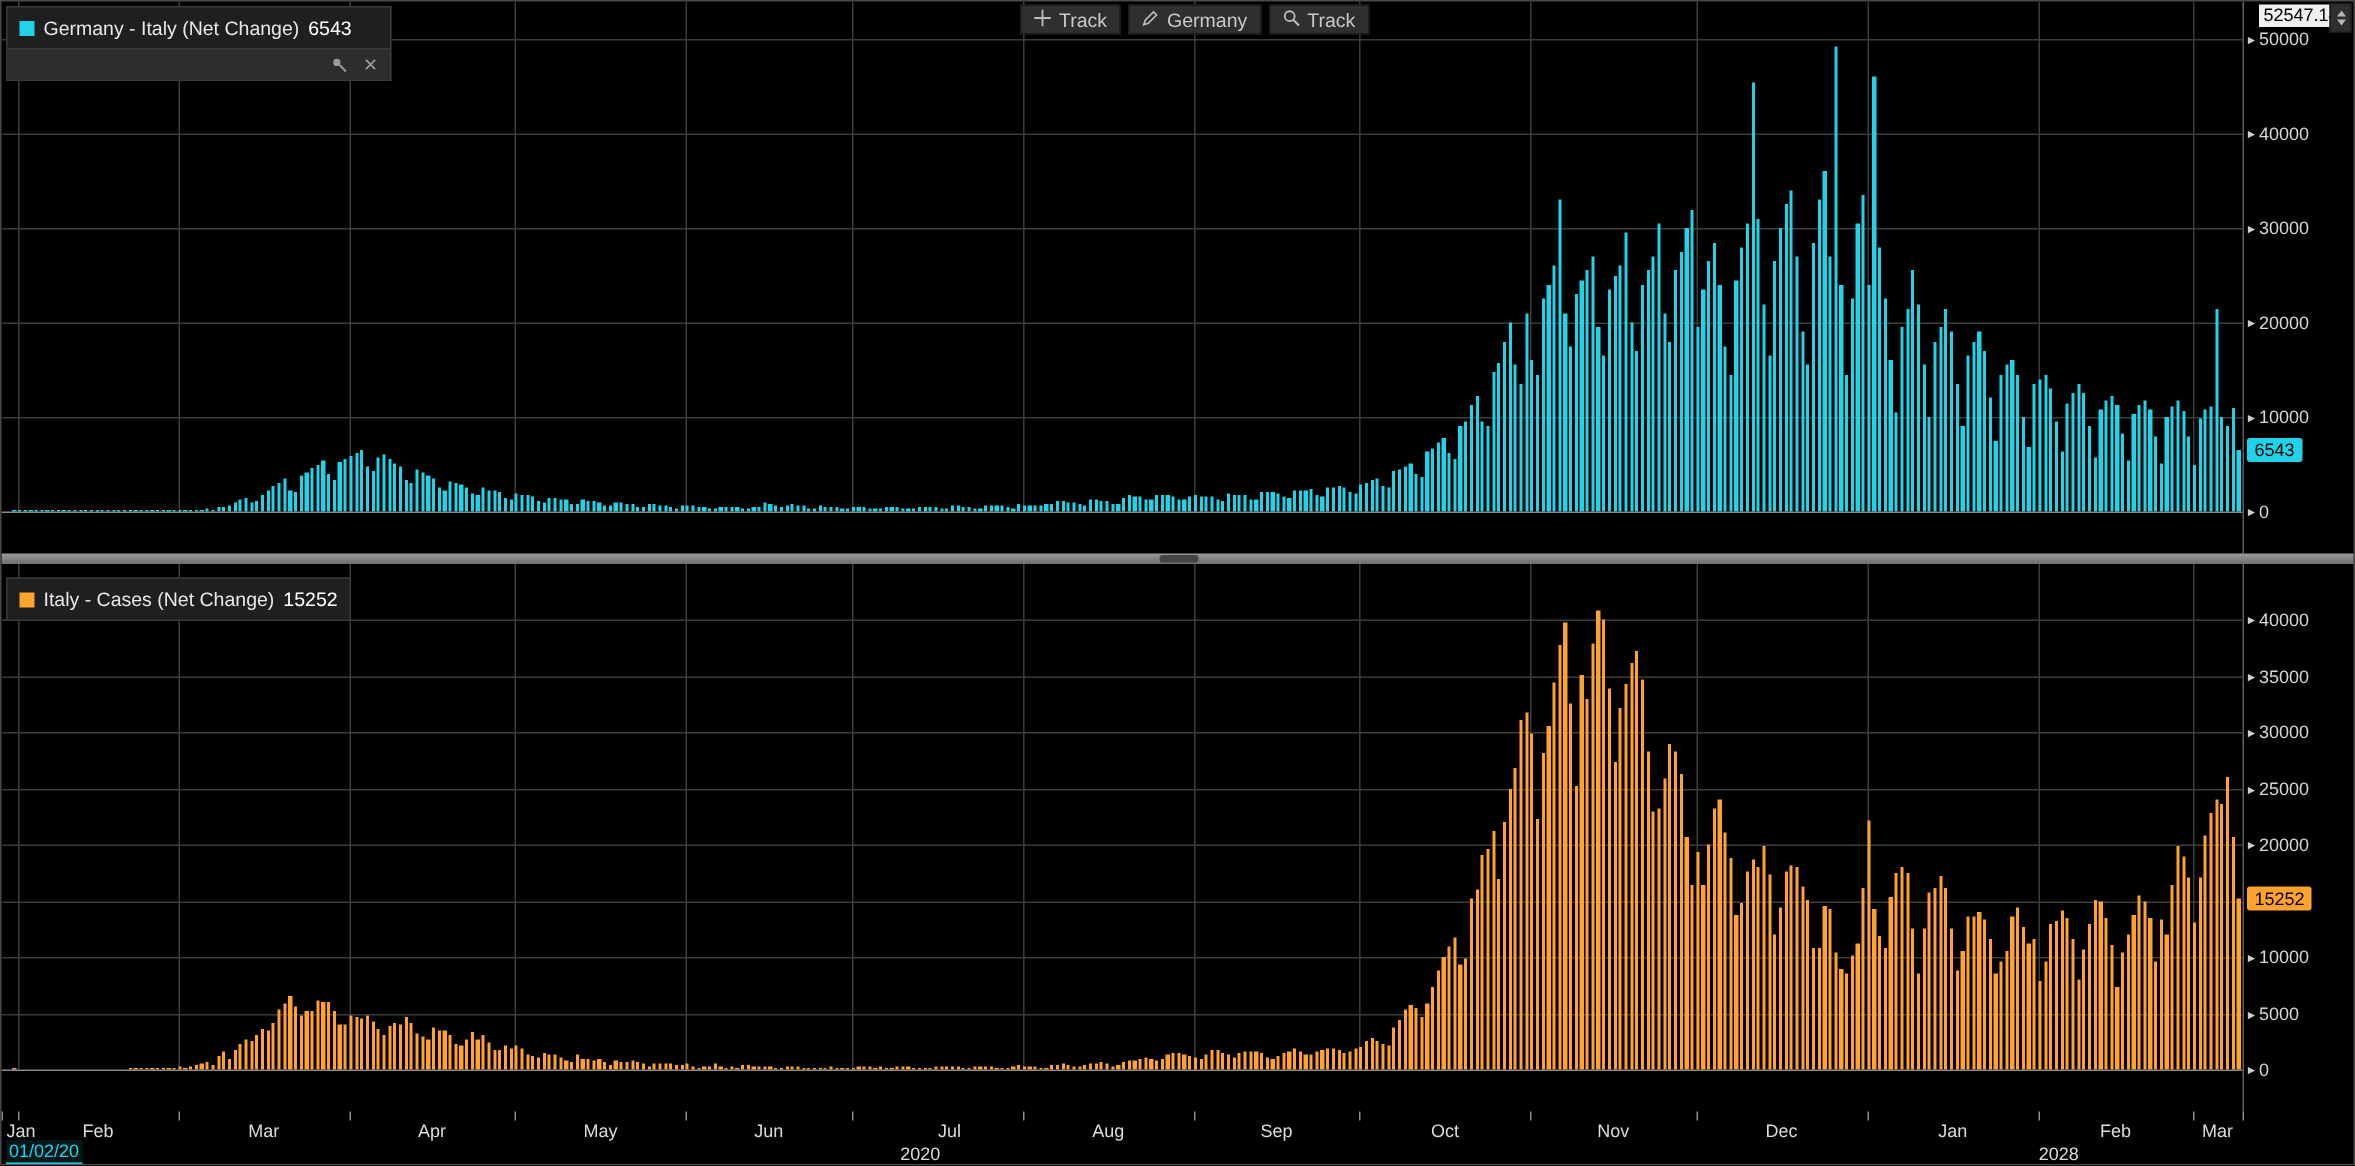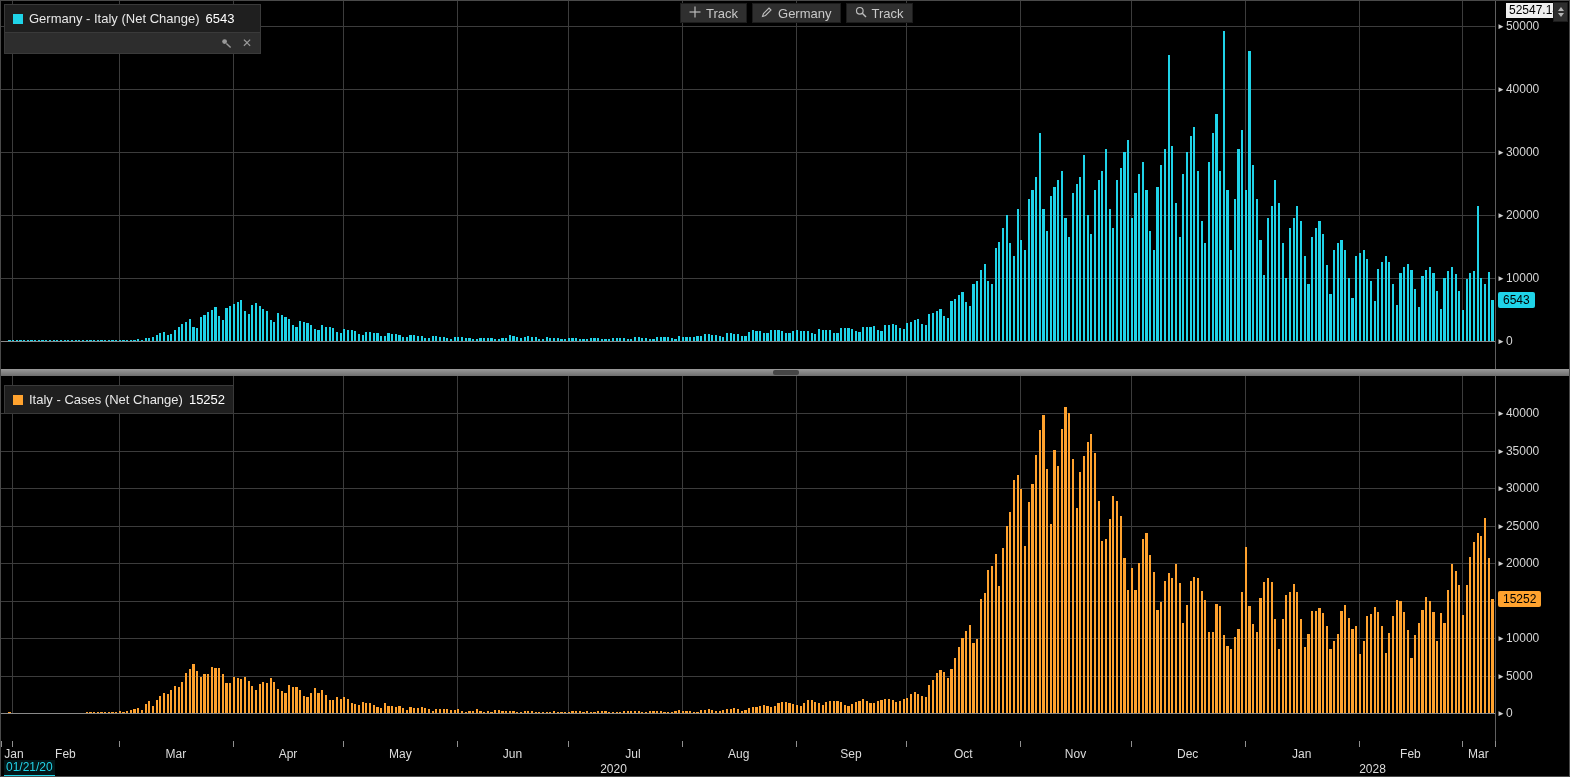--- a/index.html
+++ b/index.html
@@ -989,15 +989,15 @@
       <span>Track</span>
     </button>
   </div>
 
   <div class="axis-badge">52547.14</div>
   <div class="scrollwidget">
     <span class="tri up"></span>
     <span class="tri dn"></span>
   </div>
 
-  <div class="startdate">01/21/20</div>
+  <div class="startdate">01/02/20</div>
 
 </div>
 
 </body></html>

